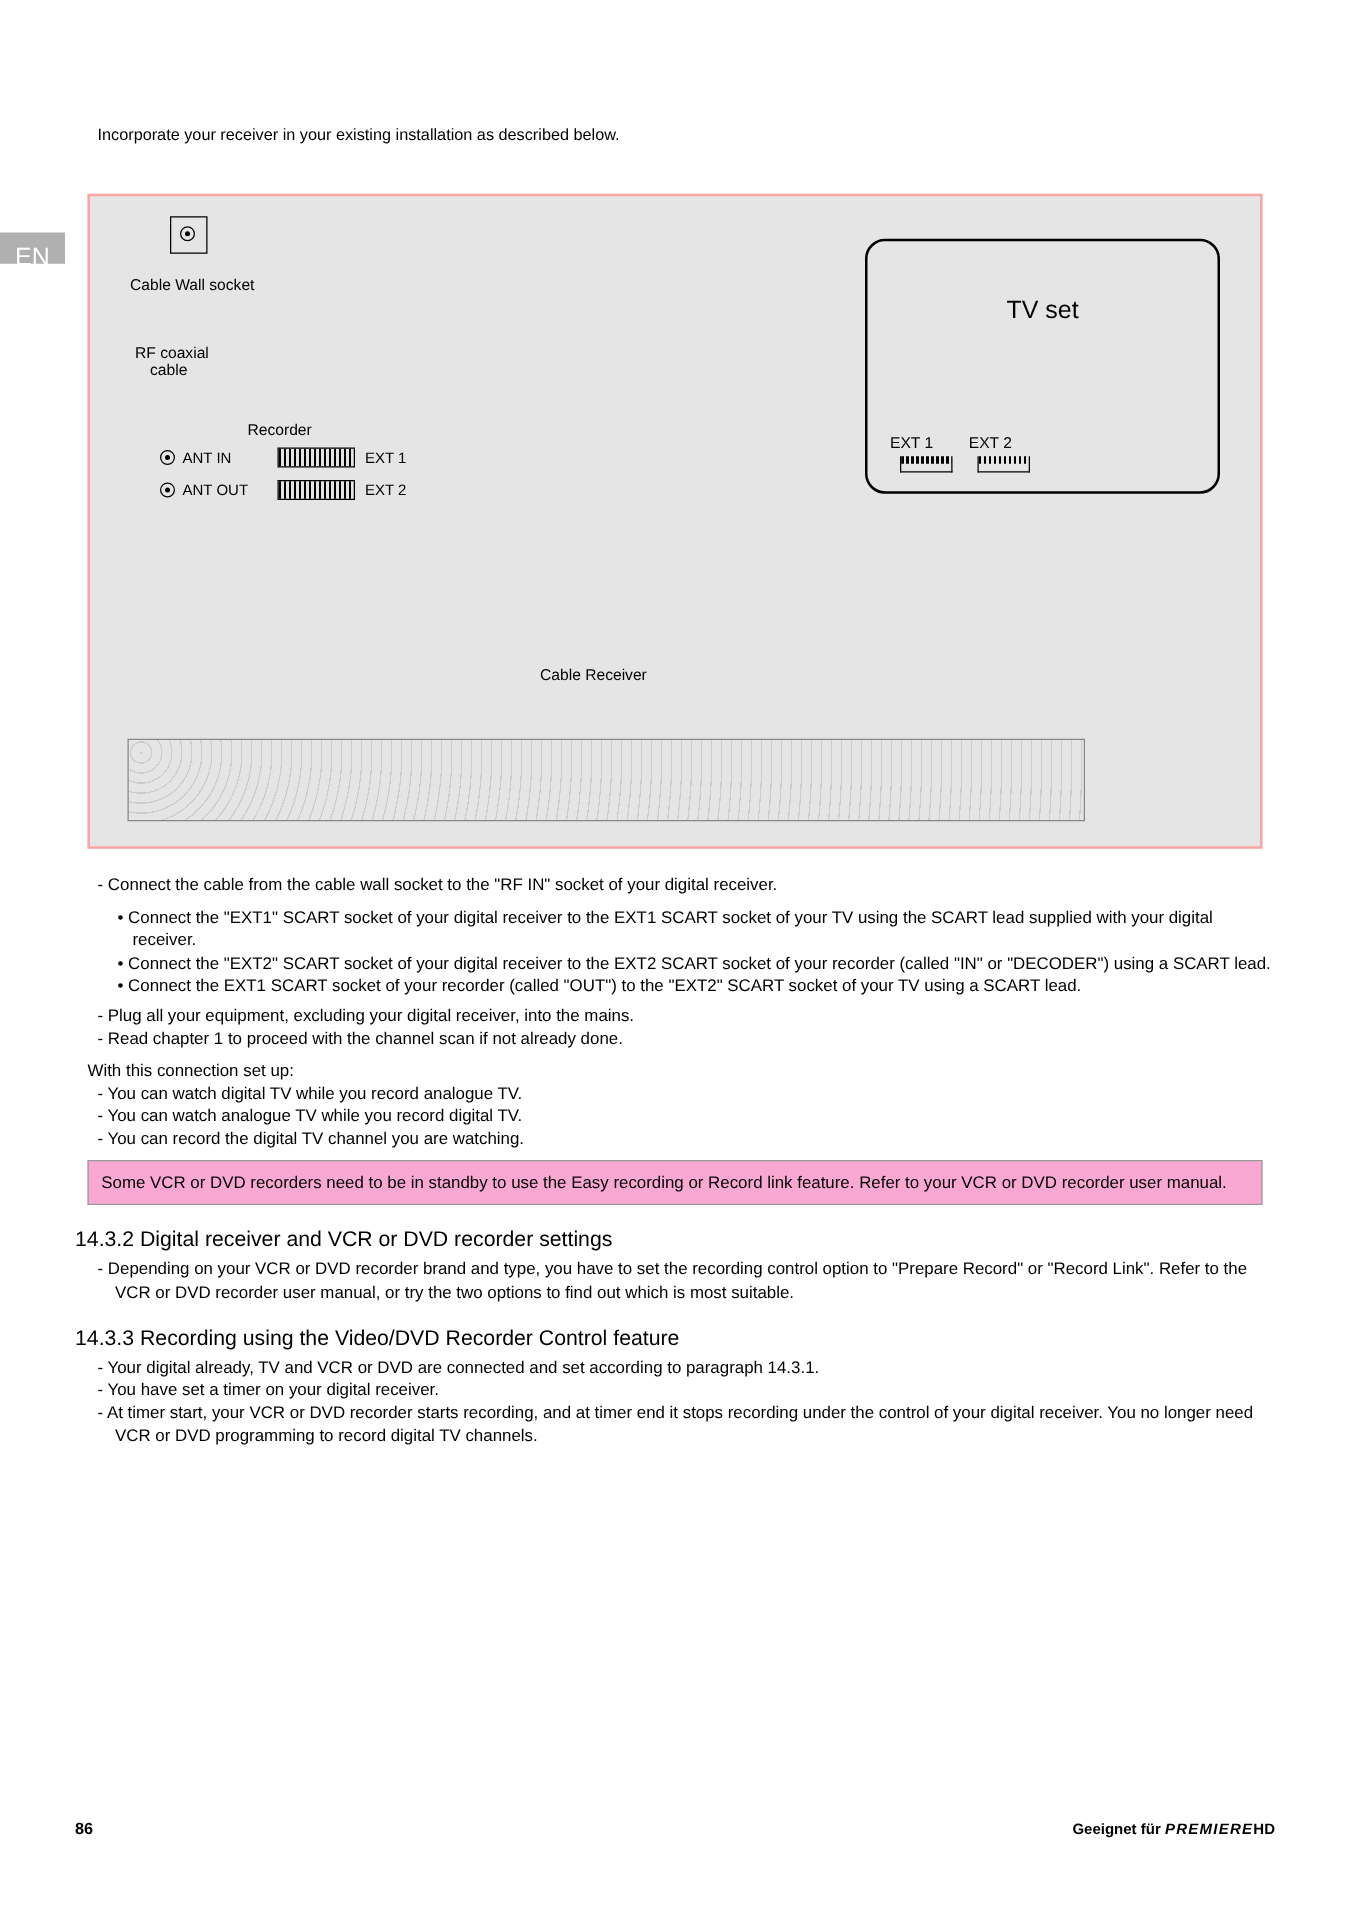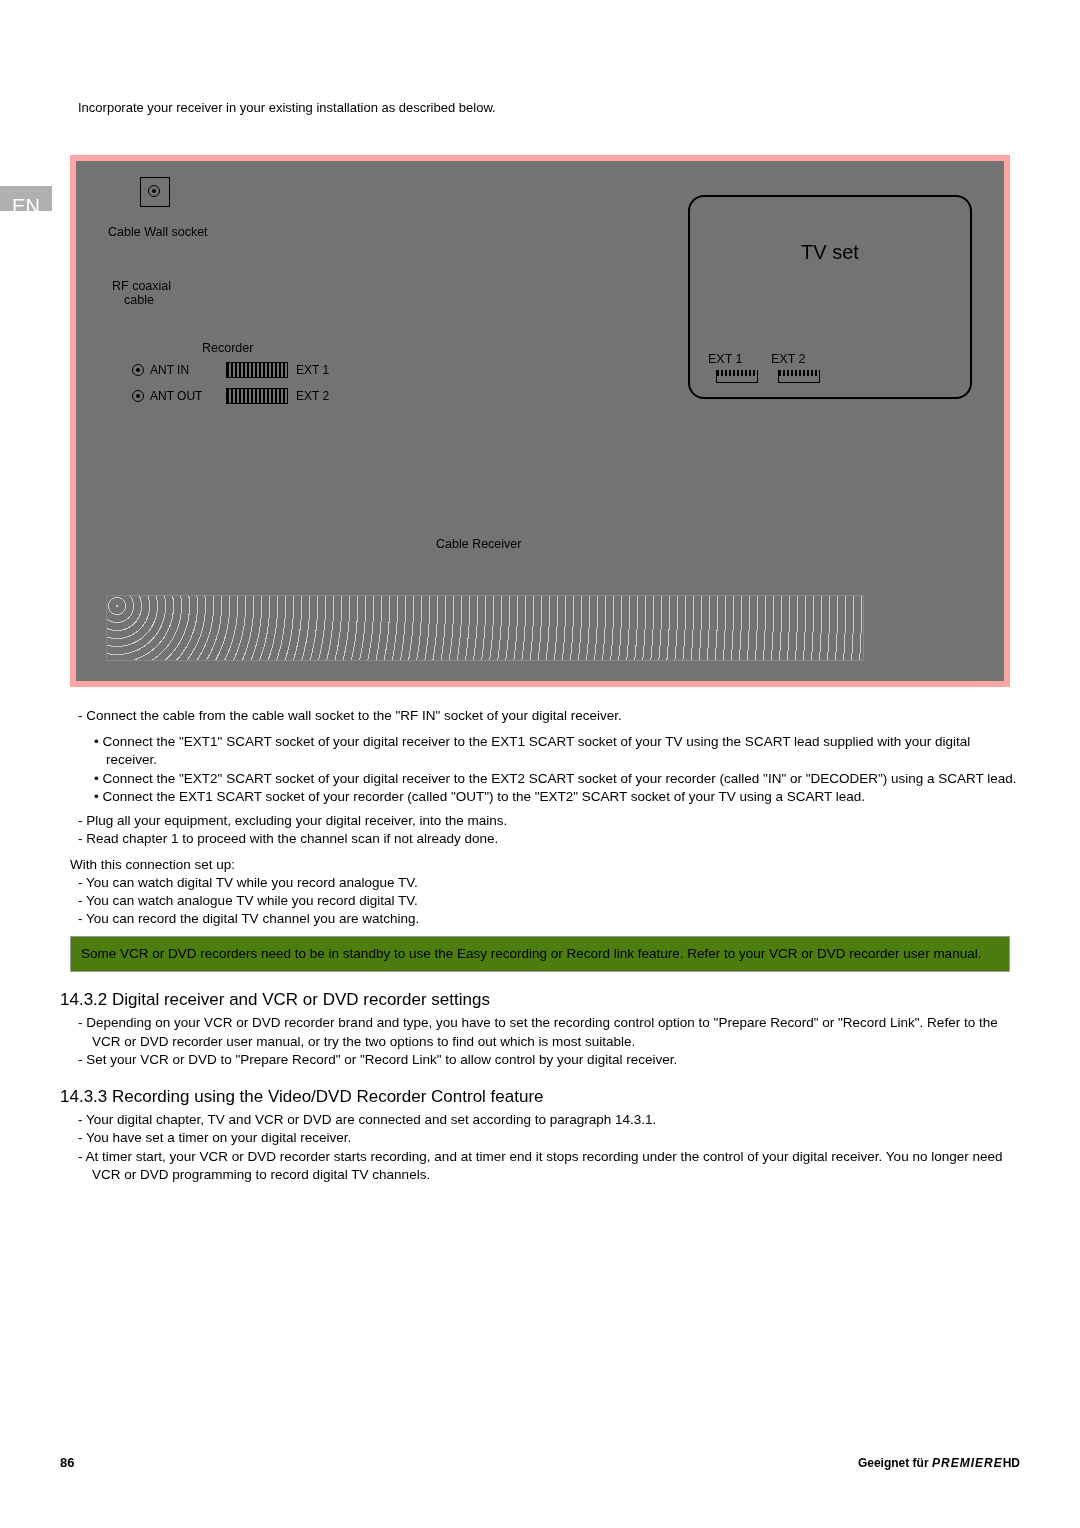--- a/index.html
+++ b/index.html
@@ -1,20 +1,20 @@
 <!DOCTYPE html>
 <html><head>
 <meta charset="utf-8">
 <style>
   @page { size: 1080px 1528px; margin: 0; }
   html, body { margin: 0; padding: 0; background: #fff; font-family: "Helvetica Neue", Arial, sans-serif; color: #000; }
   .page { width: 1080px; height: 1528px; position: relative; box-sizing: border-box; padding: 100px 60px 60px 60px; }
   .lang-tab { position: absolute; left: 0; top: 186px; width: 52px; height: 25px; background: #b0b0b0; color: #fff; font-size: 20px; text-align: center; line-height: 40px; font-weight: 400; }
   .intro-line { font-size: 13px; margin-left: 18px; text-indent: -14px; padding-left: 14px; }
-  .figure-box { border: 6px solid #fca5a5; height: 520px; margin: 40px 10px 20px 10px; position: relative; background: #737373; }
+  .figure-box { border: 2px solid #fca5a5; height: 520px; margin: 40px 10px 20px 10px; position: relative; background: #e5e5e5; }
   .fig-label { position: absolute; font-size: 12.5px; }
   .tv { position: absolute; right: 32px; top: 34px; width: 280px; height: 200px; border: 2px solid #000; border-radius: 16px; }
   .tv-title { position: absolute; top: 44px; left: 50%; transform: translateX(-50%); font-size: 20px; }
   .scart { display: inline-block; width: 40px; height: 12px; border-bottom: 1px solid #000; border-left: 1px solid #000; border-right: 1px solid #000; margin: 0 8px; position: relative; }
   .scart::after { content: ""; display: block; height: 6px; background: repeating-linear-gradient(90deg, #000 0 2px, transparent 2px 4px); }
   .recorder-box { position: absolute; left: 46px; top: 196px; width: 290px; height: 60px; }
   .rec-row { display: flex; align-items: center; height: 26px; font-size: 12px; }
   .rec-row .port { width: 10px; height: 10px; border: 1px solid #000; border-radius: 50%; display: inline-block; margin: 0 6px 0 10px; position: relative; }
   .rec-row .port::after { content:""; position:absolute; width:4px; height:4px; background:#000; border-radius:50%; left:3px; top:3px; }
   .rec-row .lbl { width: 76px; }
@@ -24,21 +24,21 @@
   .wall-socket::after { content:""; position:absolute; width:10px; height:10px; border:1.5px solid #000; border-radius:50%; left:7px; top:7px; }
   .wall-socket::before { content:""; position:absolute; width:4px; height:4px; background:#000; border-radius:50%; left:11px; top:11px; }
   .section-h { font-weight: normal; font-size: 17px; margin: 18px 0 4px 0; }
   ul.dash { list-style: none; padding-left: 18px; margin: 2px 0 8px 0; }
   ul.dash > li { font-size: 13.5px; line-height: 1.35; padding-left: 14px; text-indent: -14px; }
   ul.dash > li::before { content: "- "; }
   ul.dot { list-style: none; padding-left: 34px; margin: 2px 0 6px 0; }
   ul.dot > li { font-size: 13.5px; line-height: 1.35; padding-left: 12px; text-indent: -12px; }
   ul.dot > li::before { content: "• "; }
   .plain { font-size: 13.5px; margin: 4px 0 2px 10px; }
-  .note-box { border: 1px solid #999; background: #4d7c0f; padding: 8px 10px; font-size: 13.5px; margin: 8px 10px 4px 10px; line-height: 1.35; }
+  .note-box { border: 1px solid #999; background: #f9a8d4; padding: 8px 10px; font-size: 13.5px; margin: 8px 10px 4px 10px; line-height: 1.35; }
   .footer { position: absolute; bottom: 58px; left: 60px; right: 60px; display: flex; justify-content: space-between; font-size: 13px; align-items: flex-end;}
   .footer .pn { font-weight: bold; }
   .footer .brand { font-size: 12px; }
   .footer .brand .bi { font-style: italic; font-weight: bold; letter-spacing: 1px; }
 </style>
 </head>
 <body>
 
 <div class="page">
   <div class="lang-tab">EN</div>
@@ -101,26 +101,25 @@
     <li>You can watch digital TV while you record analogue TV.</li>
     <li>You can watch analogue TV while you record digital TV.</li>
     <li>You can record the digital TV channel you are watching.</li>
   </ul>
 
   <div class="note-box">Some VCR or DVD recorders need to be in standby to use the Easy recording or Record link feature. Refer to your VCR or DVD recorder user manual.</div>
 
   <div class="section-h">14.3.2 Digital receiver and VCR or DVD recorder settings</div>
   <ul class="dash">
     <li>Depending on your VCR or DVD recorder brand and type, you have to set the recording control option to "Prepare Record" or "Record Link". Refer to the VCR or DVD recorder user manual, or try the two options to find out which is most suitable.</li>
-    <li>Set your VCR or DVD to "Prepare Record" or "Record Link" to allow control by your digital receiver.</li>
   </ul>
 
   <div class="section-h">14.3.3 Recording using the Video/DVD Recorder Control feature</div>
   <ul class="dash">
-    <li>Your digital chapter, TV and VCR or DVD are connected and set according to paragraph 14.3.1.</li>
+    <li>Your digital already, TV and VCR or DVD are connected and set according to paragraph 14.3.1.</li>
     <li>You have set a timer on your digital receiver.</li>
     <li>At timer start, your VCR or DVD recorder starts recording, and at timer end it stops recording under the control of your digital receiver. You no longer need VCR or DVD programming to record digital TV channels.</li>
   </ul>
 
   <div class="footer">
     <span class="pn">86</span>
     <span class="brand">
       <b>Geeignet für</b>
       <span class="bi">PREMIERE</span><b>HD</b>
     </span>

